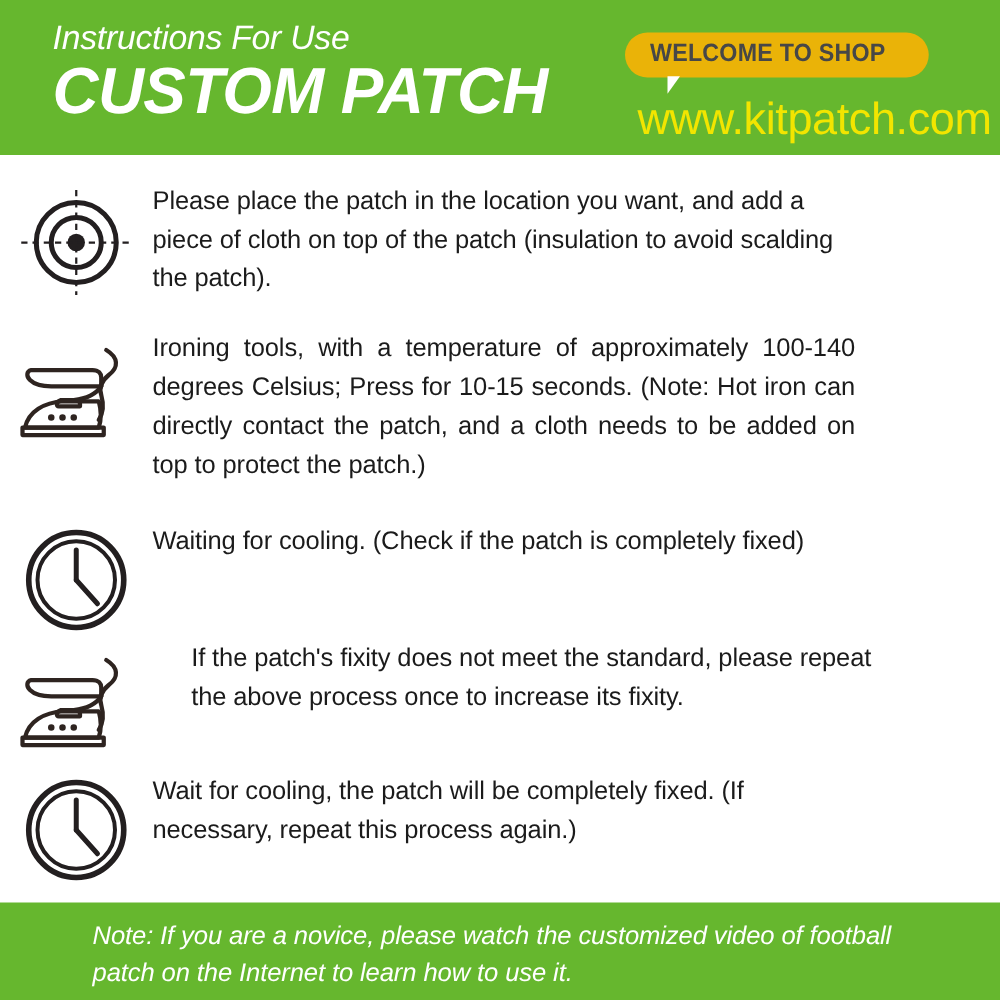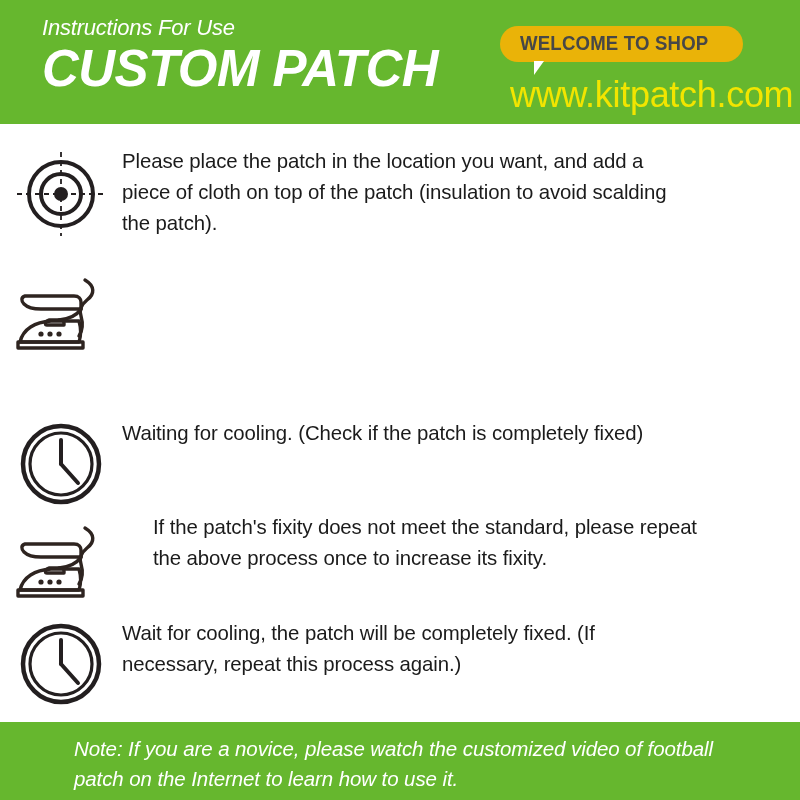--- a/index.html
+++ b/index.html
@@ -25,21 +25,21 @@
     background: #66b72e;
     overflow: hidden;
   }
   #header-left {
     position: absolute;
     left: 42px;
     top: 16px;
     width: 430px;
   }
   #title-sub {
-    font-size: 22px;
+    font-size: 27px;
     font-style: italic;
     font-weight: 400;
     color: #ffffff;
     line-height: 1.05;
     letter-spacing: -0.2px;
     white-space: nowrap;
   }
   #title-main {
     font-size: 52px;
     font-style: italic;
@@ -203,20 +203,21 @@
           <path d="M9 76 C12 63, 24 56, 40 55 L68 55 C70 62, 70 70, 68 76 Z"></path>
           <path d="M7 76 L72 76 L72 82 L7 82 Z"></path>
         </g>
         <g fill="#2e2420">
           <circle cx="30" cy="68" r="2.6"></circle>
           <circle cx="39" cy="68" r="2.6"></circle>
           <circle cx="48" cy="68" r="2.6"></circle>
         </g>
       </svg>
     </div>
+    <div class="step-text justified">Ironing tools, with a temperature of approximately 100-140 degrees Celsius; Press for 10-15 seconds. (Note: Hot iron can directly contact the patch, and a cloth needs to be added on top to protect the patch.)</div>
   </div>
 
   <div class="step" id="step-3">
     <div class="step-icon">
       <svg width="88" height="88" viewBox="0 0 88 88">
         <g fill="none" stroke="#231f20">
           <circle cx="44" cy="44" r="38" stroke-width="4.5"></circle>
           <circle cx="44" cy="44" r="31" stroke-width="3.2"></circle>
           <path d="M44 44 L44 20" stroke-width="4" stroke-linecap="round"></path>
           <path d="M44 44 L61 63" stroke-width="4" stroke-linecap="round"></path>

